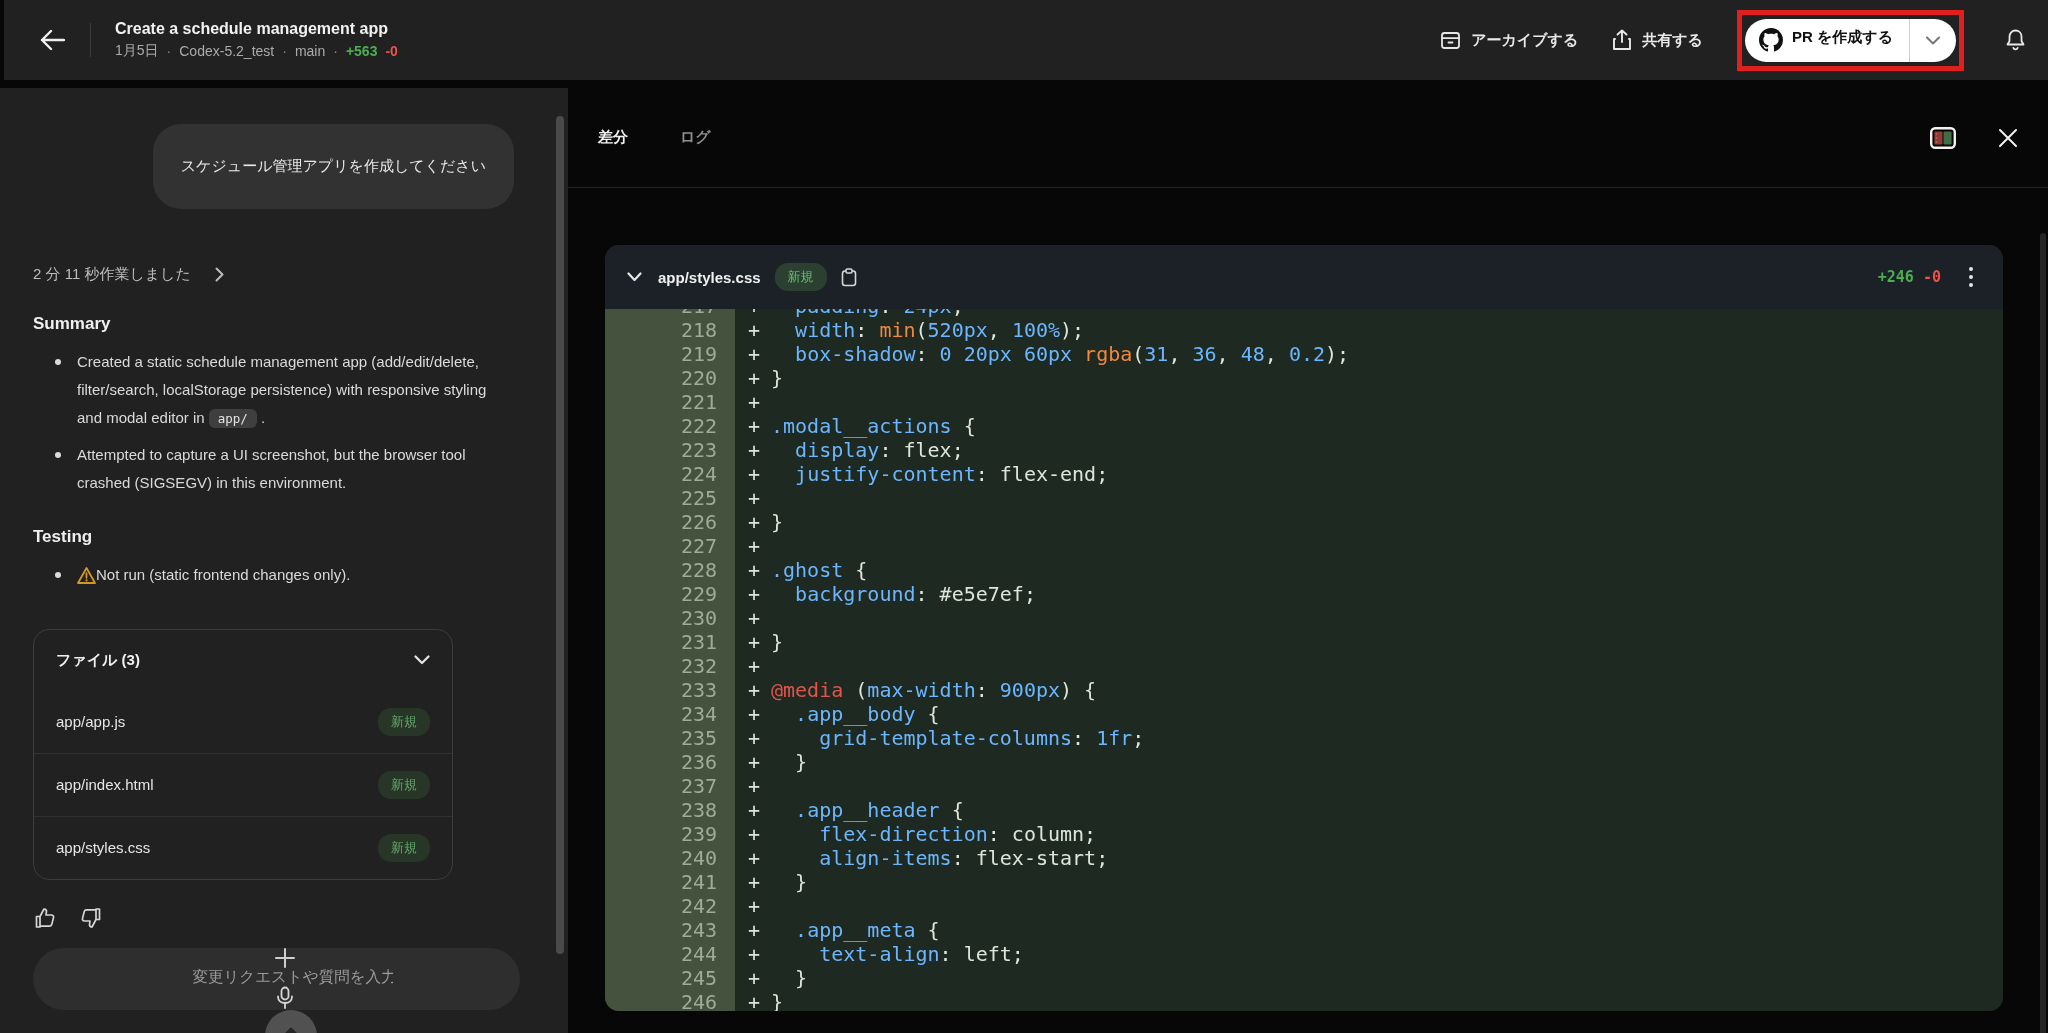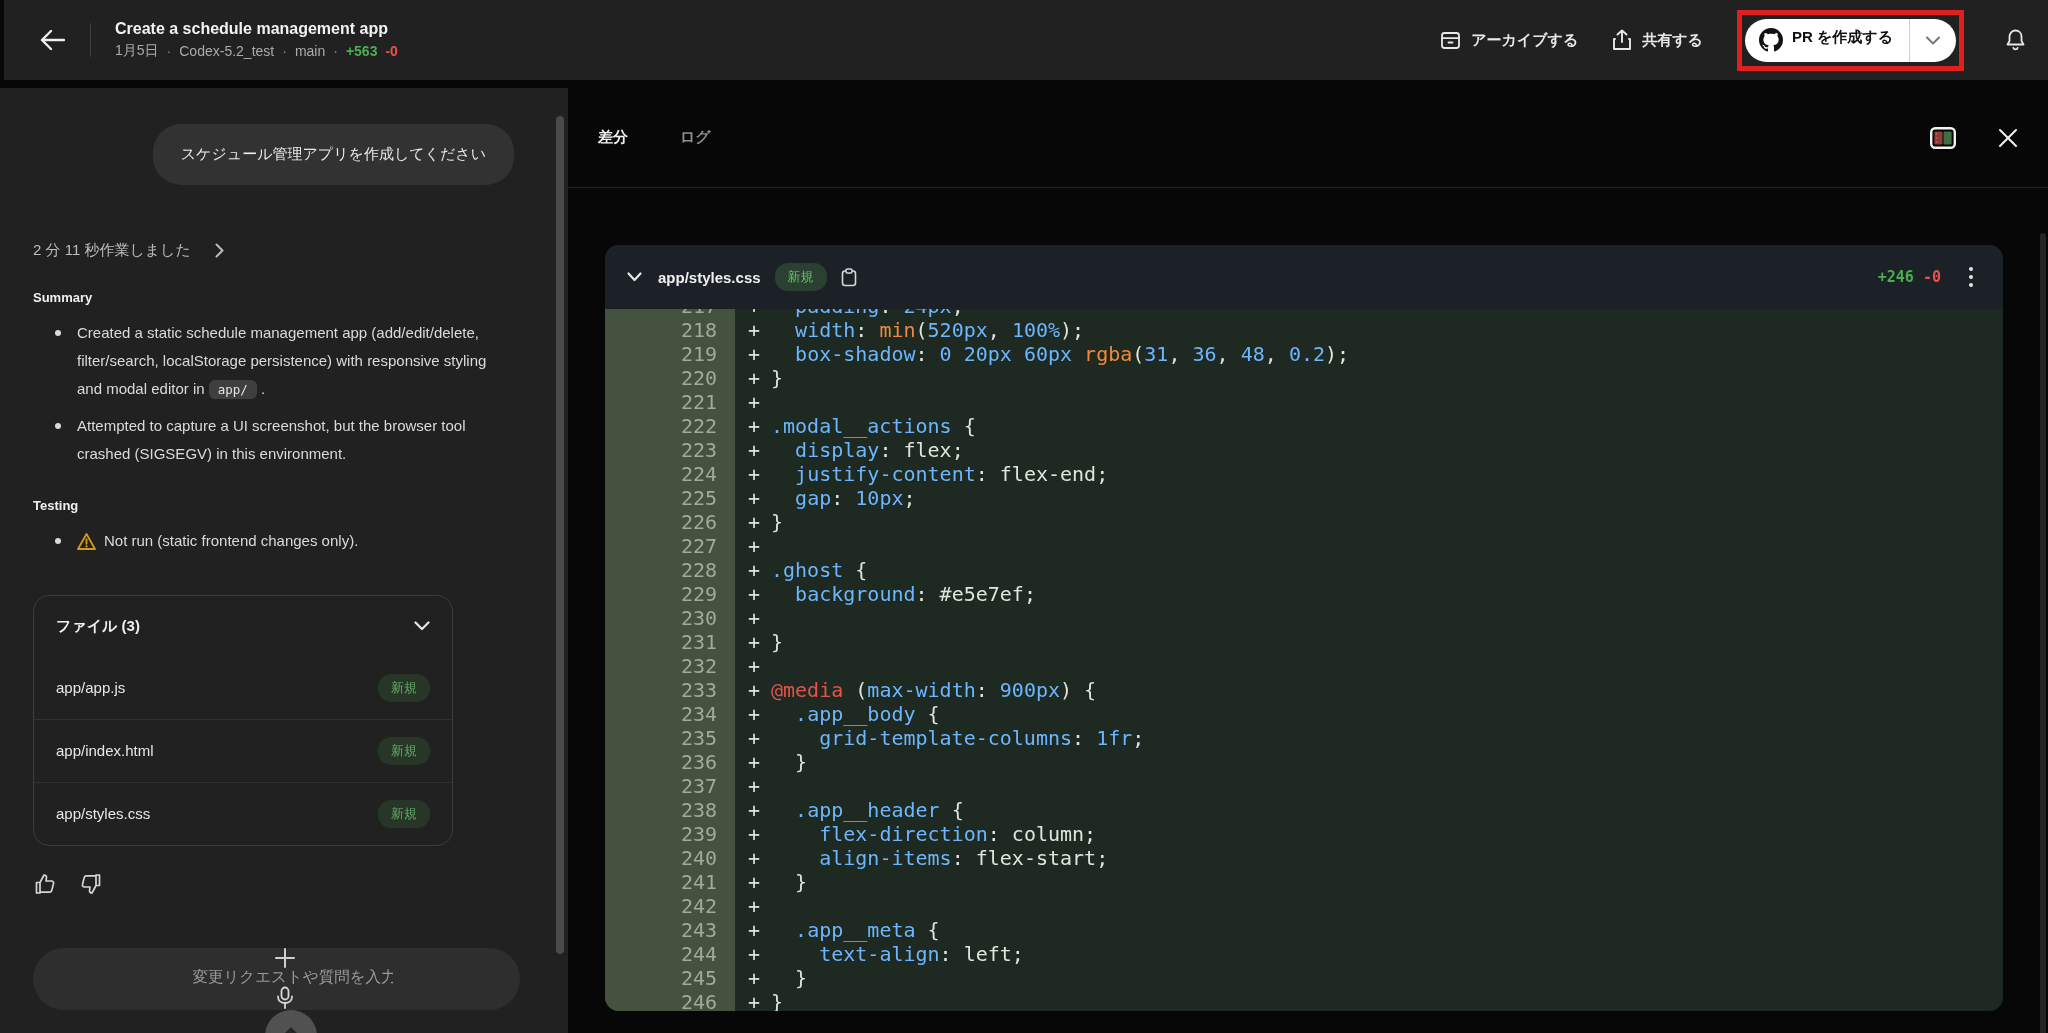--- a/index.html
+++ b/index.html
@@ -25,28 +25,28 @@
   .pr-main { display:flex; gap:9px; padding:0 16px 0 14px; }
   .pr-label { color:#111; font-size:15px; font-weight:bold; white-space:nowrap; }
   .pr-split { width:1px; height:43px; background:#cfcfcf; }
   .pr-caret { width:46px; height:43px; display:flex; align-items:center; justify-content:center; }
   .bell-btn { width:34px; height:34px; display:flex; align-items:center; justify-content:center; cursor:pointer; }
 
   
   .left-panel { position:absolute; top:88px; left:0; width:568px; bottom:0; background:#212121; z-index:2; }
   .left-scrollbar { position:absolute; right:4px; top:28px; width:8px; height:838px; background:#4a4a4a; border-radius:4px; }
   .bubble-row { display:flex; justify-content:flex-end; padding:36px 54px 0 0; }
-  .user-bubble { background:#323232; color:#e9e9e9; font-size:15px; padding:21px 28px; border-radius:28px; }
+  .user-bubble { background:#323232; color:#e9e9e9; font-size:15px; padding:33px 28px; border-radius:28px; }
   .worked-row { display:flex; align-items:center; gap:24px; color:#bdbdbd; font-size:15px; margin:56px 0 0 33px; cursor:pointer; }
-  .section-h { color:#f0f0f0; font-size:13px; font-weight:bold; margin:30px 0 0 33px; }
+  .section-h { color:#f0f0f0; font-size:17px; font-weight:bold; margin:30px 0 0 33px; }
   ul.bullets { margin:14px 0 0 33px; width:470px; list-style:none; }
   ul.bullets li { position:relative; padding-left:44px; color:#dadada; font-size:15px; line-height:28px; margin-bottom:8px; }
   ul.bullets li::before { content:""; position:absolute; left:22px; top:11px; width:6px; height:6px; border-radius:50%; background:#dadada; }
   .inline-code { background:#3f3f3f; color:#e3e3e3; font-family:"DejaVu Sans Mono",monospace; font-size:12.5px; padding:2px 9px; border-radius:6px; }
-  .warn-line { display:inline-flex; align-items:center; gap:8px; }
+  .warn-line { display:inline-flex; align-items:center; }
   .files-card { margin:36px 0 0 33px; width:420px; border:1px solid #3c3c3c; border-radius:16px; overflow:hidden; }
   .files-head { display:flex; align-items:center; justify-content:space-between; padding:21px 22px; cursor:pointer; }
   .files-title { color:#f0f0f0; font-size:15px; font-weight:bold; }
   .file-row { display:flex; align-items:center; justify-content:space-between; padding:17px 22px; cursor:pointer; }
   .file-row + .file-row { border-top:1px solid #313131; }
   .file-name { color:#e6e6e6; font-size:15px; }
   .badge-new { background:#283627; color:#64a96b; font-size:13px; padding:5px 13px; border-radius:13px; }
   .feedback-row { display:flex; gap:22px; margin:26px 0 0 33px; }
   .thumb-btn { cursor:pointer; display:flex; }
   .composer { position:absolute; left:33px; bottom:23px; width:487px; height:62px; background:#2e2e2e; border-radius:31px; display:flex; align-items:center; padding:0 6px 0 22px;flex-direction:column; }
@@ -287,21 +287,21 @@
       <div class="code-viewport">
         <div class="code-lines" id="code-lines">
             <div class="code-row"><span class="gut">217</span><span class="plus">+</span><span class="src"><span class="tok-p">  </span><span class="tok-b">padding</span><span class="tok-p">: </span><span class="tok-b">24px</span><span class="tok-p">;</span></span></div>
             <div class="code-row"><span class="gut">218</span><span class="plus">+</span><span class="src"><span class="tok-p">  </span><span class="tok-b">width</span><span class="tok-p">: </span><span class="tok-o">min</span><span class="tok-p">(</span><span class="tok-b">520px</span><span class="tok-p">, </span><span class="tok-b">100%</span><span class="tok-p">);</span></span></div>
             <div class="code-row"><span class="gut">219</span><span class="plus">+</span><span class="src"><span class="tok-p">  </span><span class="tok-b">box-shadow</span><span class="tok-p">: </span><span class="tok-b">0 20px 60px</span><span class="tok-p"> </span><span class="tok-o">rgba</span><span class="tok-p">(</span><span class="tok-b">31</span><span class="tok-p">, </span><span class="tok-b">36</span><span class="tok-p">, </span><span class="tok-b">48</span><span class="tok-p">, </span><span class="tok-b">0.2</span><span class="tok-p">);</span></span></div>
             <div class="code-row"><span class="gut">220</span><span class="plus">+</span><span class="src"><span class="tok-p">}</span></span></div>
             <div class="code-row"><span class="gut">221</span><span class="plus">+</span><span class="src"></span></div>
             <div class="code-row"><span class="gut">222</span><span class="plus">+</span><span class="src"><span class="tok-b">.modal__actions</span><span class="tok-p"> {</span></span></div>
             <div class="code-row"><span class="gut">223</span><span class="plus">+</span><span class="src"><span class="tok-p">  </span><span class="tok-b">display</span><span class="tok-p">: </span><span class="tok-p">flex;</span></span></div>
             <div class="code-row"><span class="gut">224</span><span class="plus">+</span><span class="src"><span class="tok-p">  </span><span class="tok-b">justify-content</span><span class="tok-p">: </span><span class="tok-p">flex-end;</span></span></div>
-            <div class="code-row"><span class="gut">225</span><span class="plus">+</span><span class="src"><span class="tok-p">  </span><span class="tok-b">gap</span><span class="tok-p">: </span><span class="tok-b">10px</span><span class="tok-p">;</span></span></div>
+            <div class="code-row"><span class="gut">225</span><span class="plus">+</span></div>
             <div class="code-row"><span class="gut">226</span><span class="plus">+</span><span class="src"><span class="tok-p">}</span></span></div>
             <div class="code-row"><span class="gut">227</span><span class="plus">+</span><span class="src"></span></div>
             <div class="code-row"><span class="gut">228</span><span class="plus">+</span><span class="src"><span class="tok-b">.ghost</span><span class="tok-p"> {</span></span></div>
             <div class="code-row"><span class="gut">229</span><span class="plus">+</span><span class="src"><span class="tok-p">  </span><span class="tok-b">background</span><span class="tok-p">: </span><span class="tok-p">#e5e7ef;</span></span></div>
             <div class="code-row"><span class="gut">230</span><span class="plus">+</span></div>
             <div class="code-row"><span class="gut">231</span><span class="plus">+</span><span class="src"><span class="tok-p">}</span></span></div>
             <div class="code-row"><span class="gut">232</span><span class="plus">+</span><span class="src"></span></div>
             <div class="code-row"><span class="gut">233</span><span class="plus">+</span><span class="src"><span class="tok-r">@media</span><span class="tok-p"> (</span><span class="tok-b">max-width</span><span class="tok-p">: </span><span class="tok-b">900px</span><span class="tok-p">) {</span></span></div>
             <div class="code-row"><span class="gut">234</span><span class="plus">+</span><span class="src"><span class="tok-p">  </span><span class="tok-b">.app__body</span><span class="tok-p"> {</span></span></div>
             <div class="code-row"><span class="gut">235</span><span class="plus">+</span><span class="src"><span class="tok-p">    </span><span class="tok-b">grid-template-columns</span><span class="tok-p">: </span><span class="tok-b">1fr</span><span class="tok-p">;</span></span></div>

